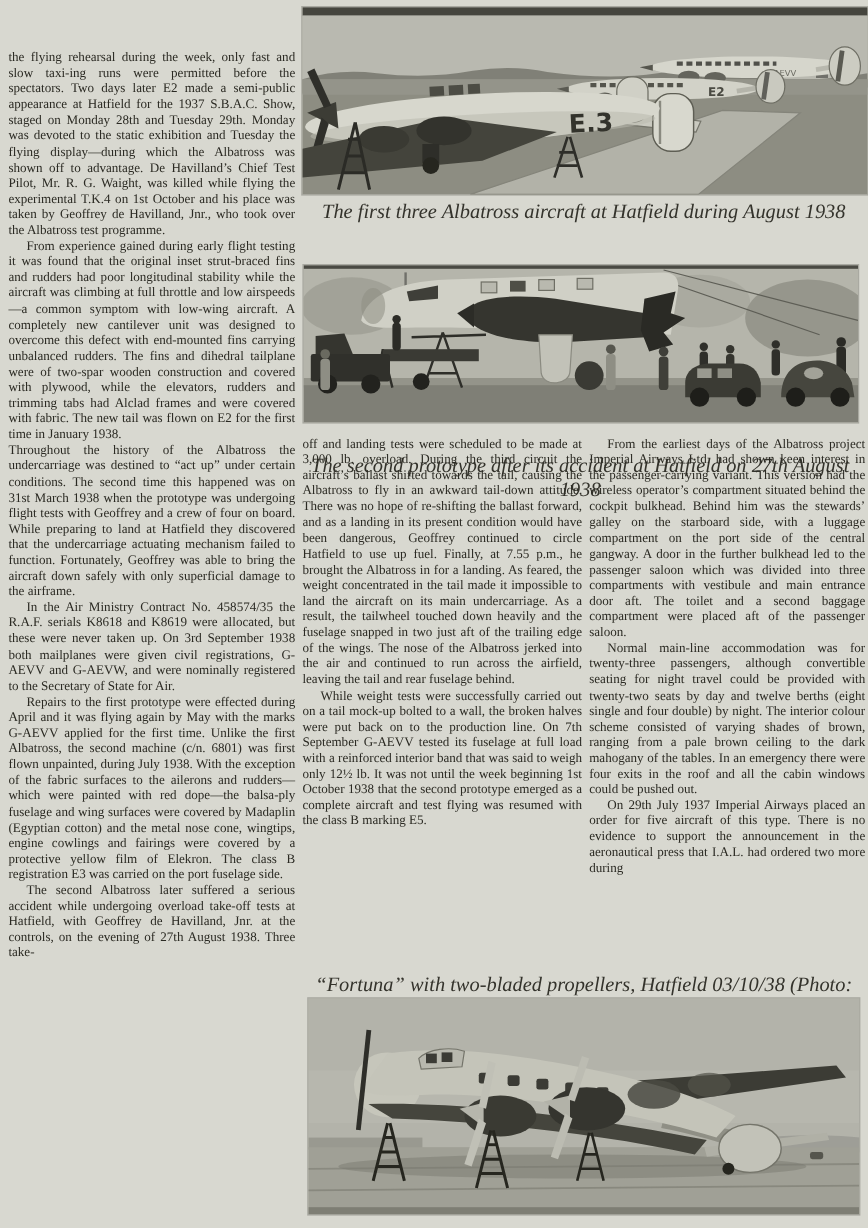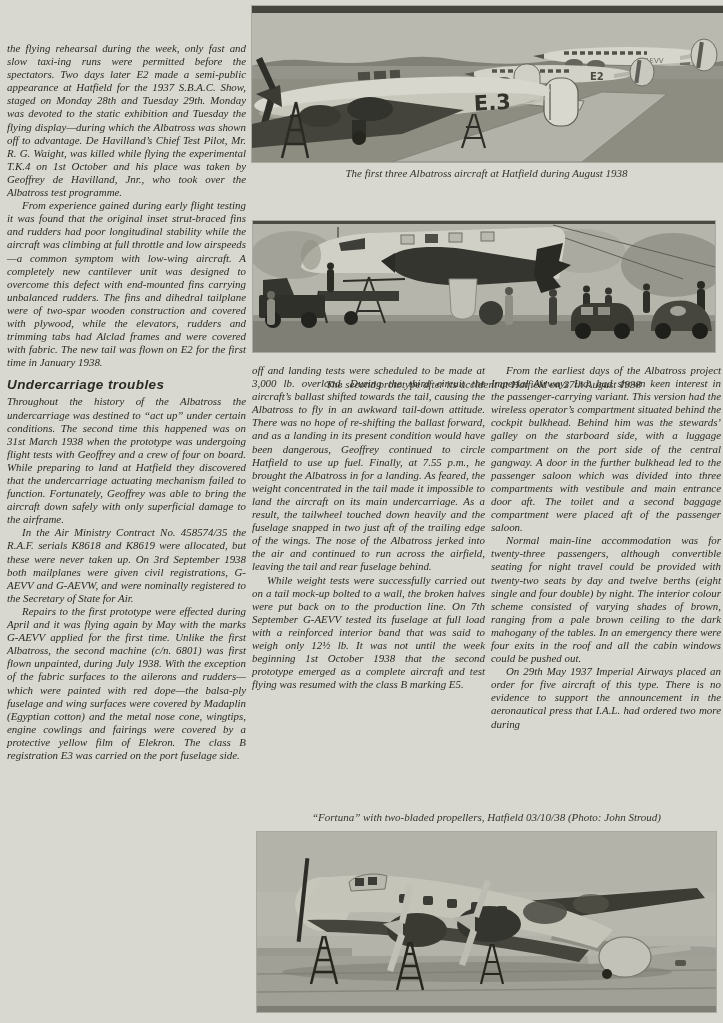--- a/index.html
+++ b/index.html
@@ -5,32 +5,32 @@
   * { box-sizing: border-box; }
   html, body { margin: 0; padding: 0; }
   body {
     width: 723px; height: 1023px;
     background: #d8d8d0;
     position: relative;
     font-family: "Liberation Serif", serif;
     color: #2b2a23;
     overflow: hidden;
   }
-  .col { position: absolute; font-size: 10.9px; line-height: 13.1px; text-align: justify; font-style: italic; }
+  .col { position: absolute; font-size: 10.9px; line-height: 13.1px; text-align: justify; }
   .col p { margin: 0; text-indent: 15px; }
   .col p.noindent { text-indent: 0; }
   .left  { left: 7px;   top: 42px;  width: 239px; }
   .mid   { left: 252px; top: 364px; width: 233px; }
   .rightc{ left: 491px; top: 364px; width: 230px; }
   h2.sec {
     font-family: "Liberation Sans", sans-serif;
     font-weight: bold; font-size: 13.5px; letter-spacing: .4px;
     margin: 9px 0 4px; text-align: left; text-indent: 0;
   }
-  .caption { position: absolute; font-style: italic; font-size: 11px; text-align: center; color: #34332c; }
+  .caption { position: absolute; font-style: italic; font-size: 17px; text-align: center; color: #34332c; }
   .cap1 { left: 250px; top: 167px; width: 473px; }
   .cap2 { left: 250px; top: 355px; width: 467px; margin-top: 23px; }
   .cap3 { left: 250px; top: 811px; width: 473px; }
   figure.photo { position: absolute; margin: 0; box-shadow: 0 0 0 1px rgba(60,60,52,.3); background:#b4b4ab; }
   figure.photo svg { display: block; width: 100%; height: 100%; }
   .ph1 { left: 252px; top: 6px;   width: 471px; height: 156px; }
   .ph2 { left: 253px; top: 221px; width: 462px; height: 131px; }
   .ph3 { left: 257px; top: 832px; width: 459px; height: 180px; }
 </style>
 </head>
@@ -168,35 +168,35 @@
         <circle cx="410" cy="110" r="8" fill="#1e1e1a"></circle>
         <circle cx="447" cy="110" r="8" fill="#1e1e1a"></circle>
       </g>
     </svg>
   </figure>
   <div class="caption cap2">The second prototype after its accident at Hatfield on 27th August 1938</div>
 
   <div class="col left">
     <p class="noindent">the flying rehearsal during the week, only fast and slow taxi-ing runs were permitted before the spectators. Two days later E2 made a semi-public appearance at Hatfield for the 1937 S.B.A.C. Show, staged on Monday 28th and Tuesday 29th. Monday was devoted to the static exhibition and Tuesday the flying display—during which the Albatross was shown off to advantage. De Havilland’s Chief Test Pilot, Mr. R. G. Waight, was killed while flying the experimental T.K.4 on 1st October and his place was taken by Geoffrey de Havilland, Jnr., who took over the Albatross test programme.</p>
     <p>From experience gained during early flight testing it was found that the original inset strut-braced fins and rudders had poor longitudinal stability while the aircraft was climbing at full throttle and low airspeeds—a common symptom with low-wing aircraft. A completely new cantilever unit was designed to overcome this defect with end-mounted fins carrying unbalanced rudders. The fins and dihedral tailplane were of two-spar wooden construction and covered with plywood, while the elevators, rudders and trimming tabs had Alclad frames and were covered with fabric. The new tail was flown on E2 for the first time in January 1938.</p>
-    <h2 class="sec">Undercarriage troubles</h2>
     <p class="noindent">Throughout the history of the Albatross the undercarriage was destined to “act up” under certain conditions. The second time this happened was on 31st March 1938 when the prototype was undergoing flight tests with Geoffrey and a crew of four on board. While preparing to land at Hatfield they discovered that the undercarriage actuating mechanism failed to function. Fortunately, Geoffrey was able to bring the aircraft down safely with only superficial damage to the airframe.</p>
     <p>In the Air Ministry Contract No. 458574/35 the R.A.F. serials K8618 and K8619 were allocated, but these were never taken up. On 3rd September 1938 both mailplanes were given civil registrations, G-AEVV and G-AEVW, and were nominally registered to the Secretary of State for Air.</p>
     <p>Repairs to the first prototype were effected during April and it was flying again by May with the marks G-AEVV applied for the first time. Unlike the first Albatross, the second machine (c/n. 6801) was first flown unpainted, during July 1938. With the exception of the fabric surfaces to the ailerons and rudders—which were painted with red dope—the balsa-ply fuselage and wing surfaces were covered by Madaplin (Egyptian cotton) and the metal nose cone, wingtips, engine cowlings and fairings were covered by a protective yellow film of Elekron. The class B registration E3 was carried on the port fuselage side.</p>
+    <p>The second Albatross later suffered a serious accident while undergoing overload take-off tests at Hatfield, with Geoffrey de Havilland, Jnr. at the controls, on the evening of 27th August 1938. Three take-</p>
   </div>
 
   <div class="col mid">
     <p class="noindent">off and landing tests were scheduled to be made at 3,000 lb. overload. During the third circuit the aircraft’s ballast shifted towards the tail, causing the Albatross to fly in an awkward tail-down attitude. There was no hope of re-shifting the ballast forward, and as a landing in its present condition would have been dangerous, Geoffrey continued to circle Hatfield to use up fuel. Finally, at 7.55 p.m., he brought the Albatross in for a landing. As feared, the weight concentrated in the tail made it impossible to land the aircraft on its main undercarriage. As a result, the tailwheel touched down heavily and the fuselage snapped in two just aft of the trailing edge of the wings. The nose of the Albatross jerked into the air and continued to run across the airfield, leaving the tail and rear fuselage behind.</p>
     <p>While weight tests were successfully carried out on a tail mock-up bolted to a wall, the broken halves were put back on to the production line. On 7th September G-AEVV tested its fuselage at full load with a reinforced interior band that was said to weigh only 12½ lb. It was not until the week beginning 1st October 1938 that the second prototype emerged as a complete aircraft and test flying was resumed with the class B marking E5.</p>
   </div>
 
   <div class="col rightc">
     <p>From the earliest days of the Albatross project Imperial Airways Ltd. had shown keen interest in the passenger-carrying variant. This version had the wireless operator’s compartment situated behind the cockpit bulkhead. Behind him was the stewards’ galley on the starboard side, with a luggage compartment on the port side of the central gangway. A door in the further bulkhead led to the passenger saloon which was divided into three compartments with vestibule and main entrance door aft. The toilet and a second baggage compartment were placed aft of the passenger saloon.</p>
     <p>Normal main-line accommodation was for twenty-three passengers, although convertible seating for night travel could be provided with twenty-two seats by day and twelve berths (eight single and four double) by night. The interior colour scheme consisted of varying shades of brown, ranging from a pale brown ceiling to the dark mahogany of the tables. In an emergency there were four exits in the roof and all the cabin windows could be pushed out.</p>
-    <p>On 29th May 1937 Imperial Airways placed an order for five aircraft of this type. There is no evidence to support the announcement in the aeronautical press that I.A.L. had ordered two more during</p>
+    <p>On 29th July 1937 Imperial Airways placed an order for five aircraft of this type. There is no evidence to support the announcement in the aeronautical press that I.A.L. had ordered two more during</p>
   </div>
 
   <div class="caption cap3">“Fortuna” with two-bladed propellers, Hatfield 03/10/38 (Photo: John Stroud)</div>
 
   <figure class="photo ph3">
     <svg viewBox="0 0 459 180" preserveAspectRatio="none">
       <rect width="459" height="180" fill="#b3b3aa"></rect>
       <rect y="60" width="459" height="44" fill="#b9b9b0" opacity=".6"></rect>
       <rect y="116" width="95" height="10" fill="#8f8f85" opacity=".7"></rect>
       <ellipse cx="420" cy="122" rx="62" ry="8" fill="#90908a" opacity=".6"></ellipse>

